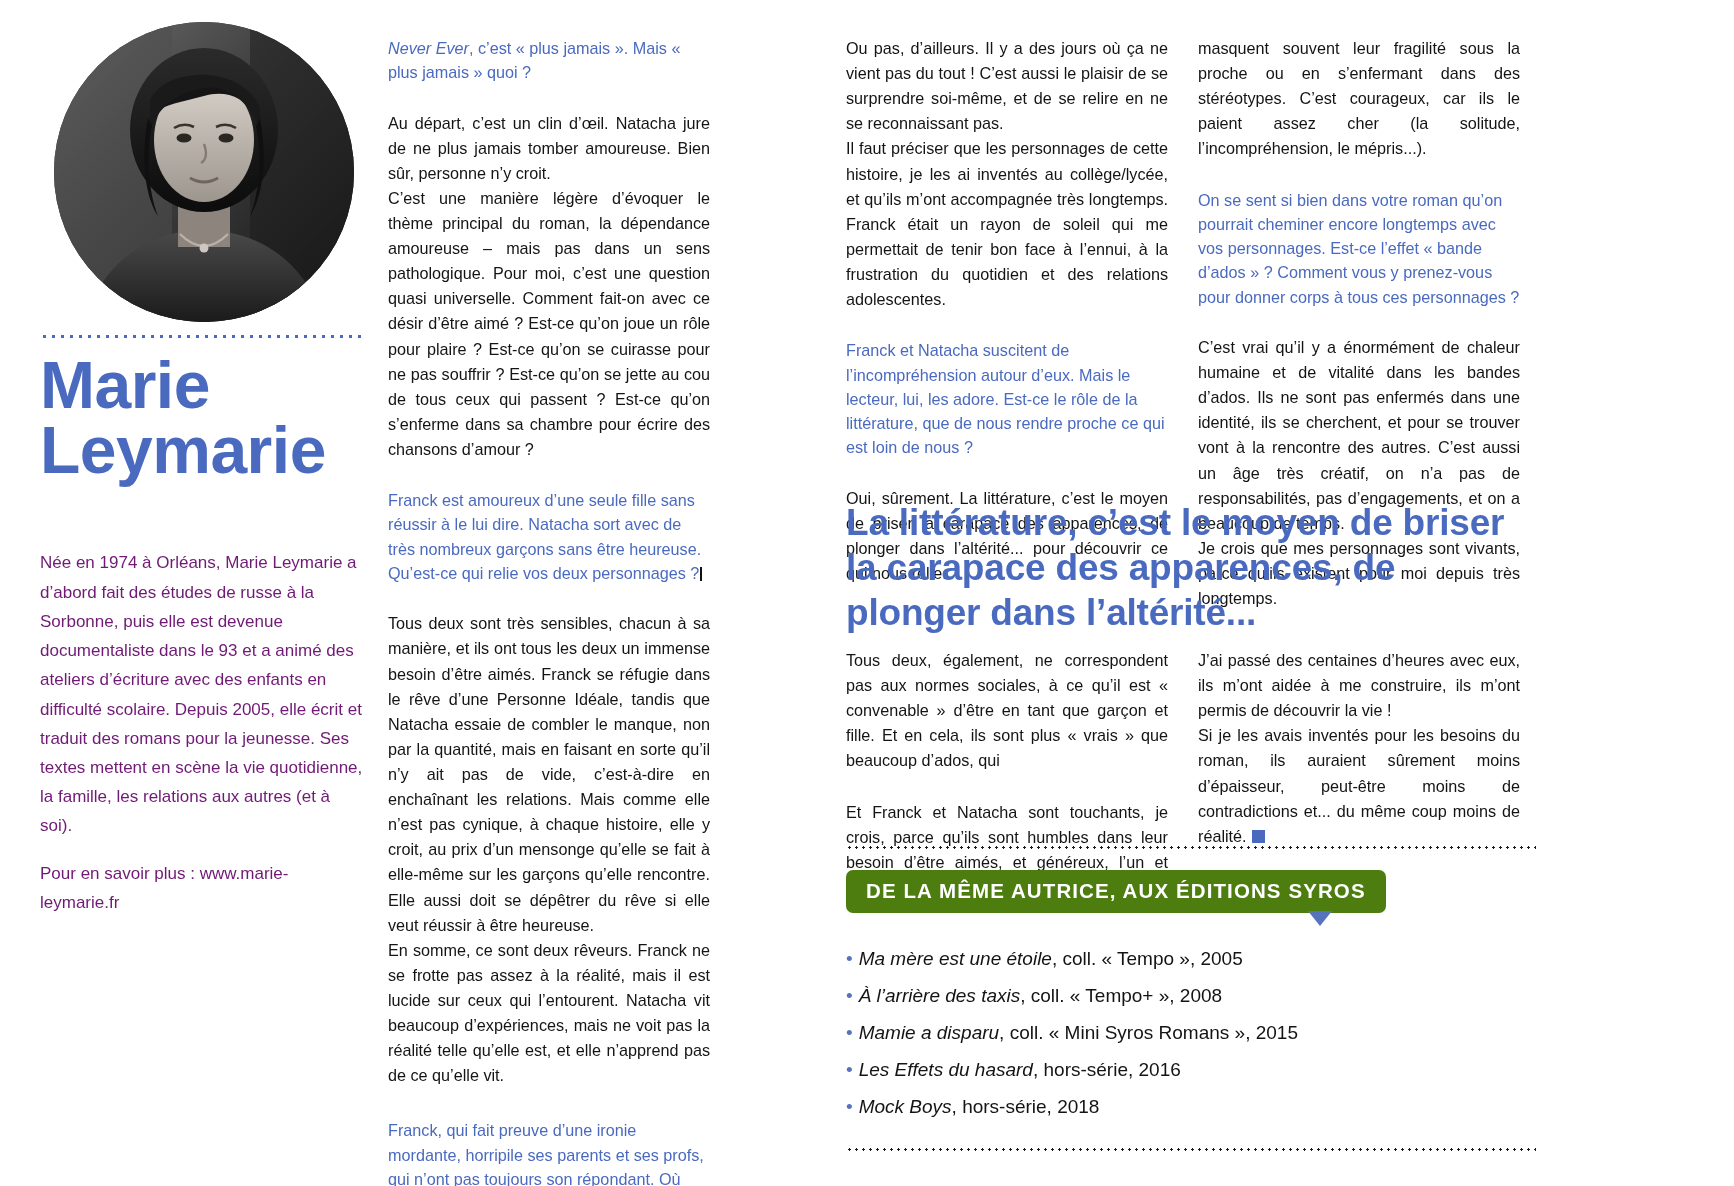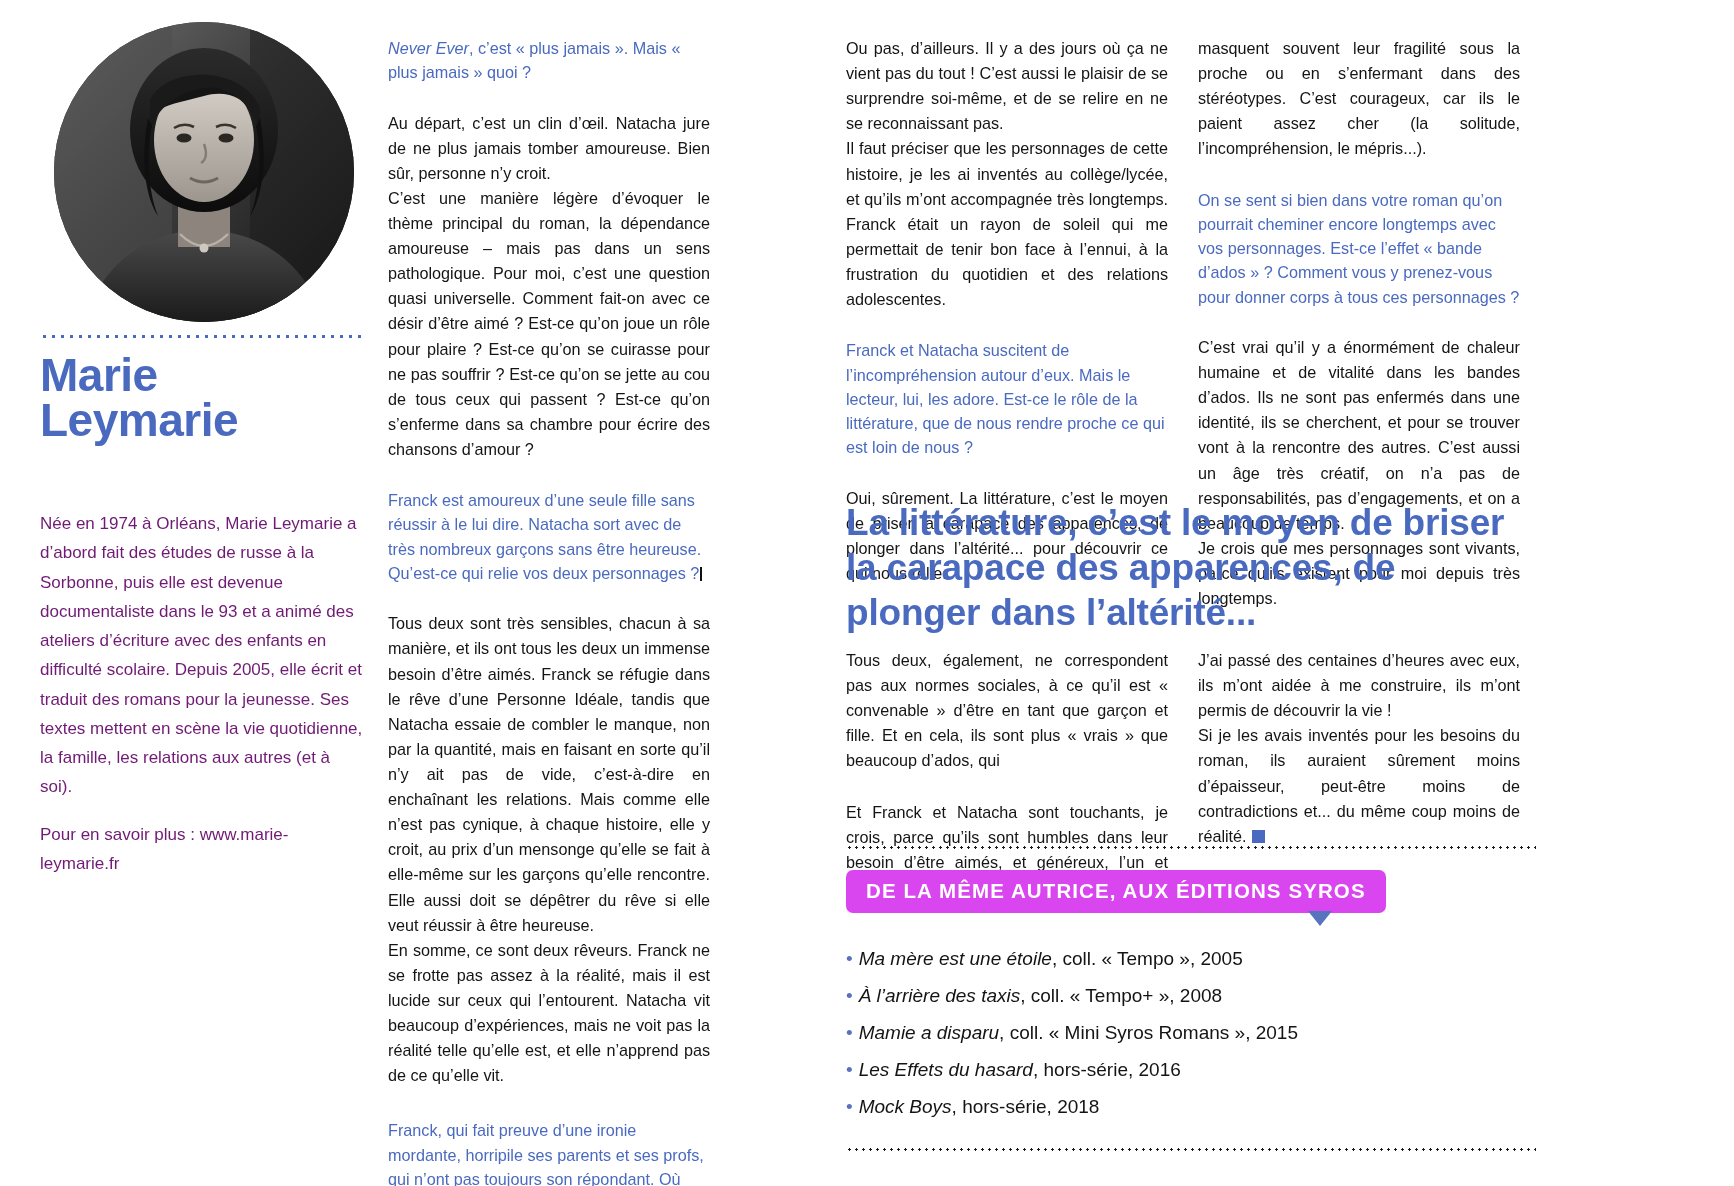--- a/index.html
+++ b/index.html
@@ -52,21 +52,21 @@
     margin-top: 12px;
     height: 5px;
     width: 323px;
     background-image: radial-gradient(circle, #4a6ac0 1.6px, rgba(0,0,0,0) 1.7px);
     background-size: 9px 5px;
     background-repeat: repeat-x;
     background-position: 0 50%;
   }
   .author-name {
     margin-top: 14px;
-    font-size: 46px;
+    font-size: 66px;
     line-height: 0.98;
     font-weight: 700;
     color: #4a6ac0;
     letter-spacing: -0.5px;
   }
   .bio {
     margin-top: 66px;
     font-size: 17px;
     line-height: 1.72;
     color: #701a75;
@@ -157,21 +157,21 @@
     height: 5px;
     width: 690px;
     background-image: radial-gradient(circle, #1a1a1a 1.3px, rgba(0,0,0,0) 1.4px);
     background-size: 7px 5px;
     background-repeat: repeat-x;
     background-position: 0 50%;
   }
   .banner-row { position: relative; margin-top: 20px; height: 42px; }
   .banner {
     display: inline-block;
-    background: #d946ef;
+    background: #4d7c0f;
     color: #ffffff;
     font-weight: 700;
     font-size: 20.5px;
     letter-spacing: 1.1px;
     padding: 9px 20px 10px 20px;
     border-radius: 7px;
     position: relative;
   }
   .banner-tail {
     position: absolute;

